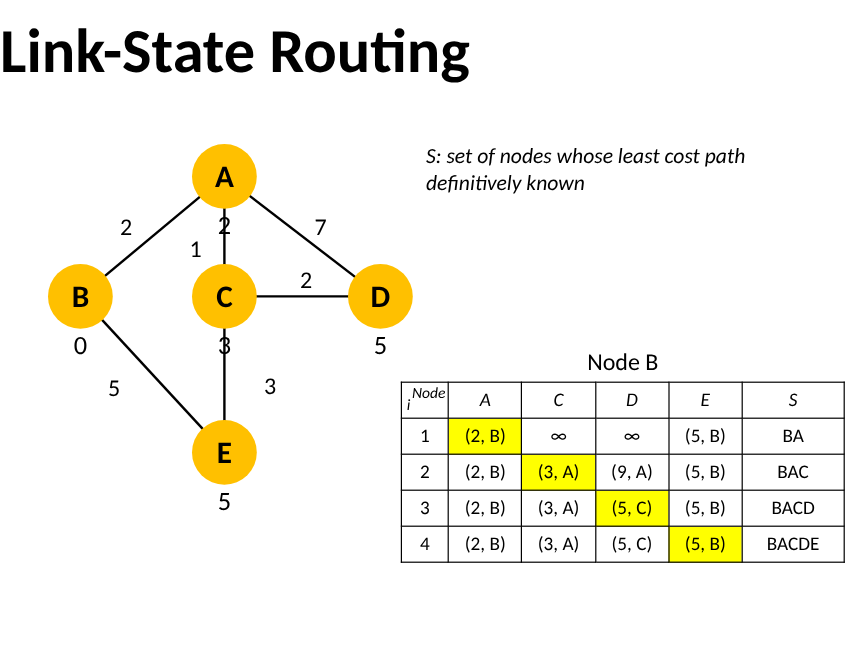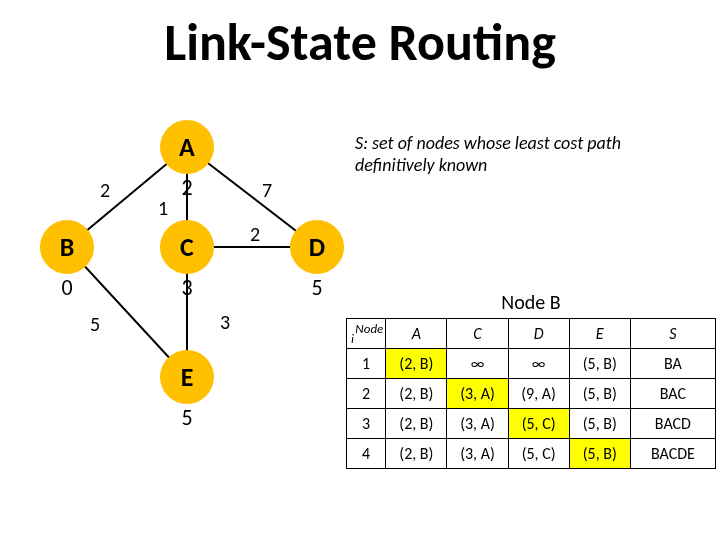--- a/index.html
+++ b/index.html
@@ -6,28 +6,27 @@
   body {
     width: 720px; height: 540px;
     font-family: Calibri, "Segoe UI", Arial, sans-serif;
     background: #fff;
     position: relative;
     overflow: hidden;
   }
   .title {
     position: absolute;
     top: 10px; left: 0; right: 0;
-    text-align: center;
     font-size: 52px;
     font-weight: 700;
     color: #000;
   }
   .caption {
     position: absolute;
-    top: 133px; left: 355px; width: 330px;
+    top: 120px; left: 355px; width: 330px;
     font-size: 18px;
     font-style: italic;
     color: #000;
     line-height: 1.2;
   }
   .graph {
     position: absolute;
     top: 100px; left: 40px;
     width: 320px; height: 330px;
   }
@@ -51,21 +50,21 @@
     text-align: center;
     width: 20px;
   }
   .edge-label {
     position: absolute;
     font-size: 20px;
     color: #000;
   }
   .table-wrap {
     position: absolute;
-    top: 290px; left: 346px;
+    top: 290px; left: 334px;
     width: 370px;
   }
   .table-title {
     text-align: center;
     font-size: 20px;
     color: #000;
     margin-bottom: 4px;
   }
   table {
     border-collapse: collapse;

